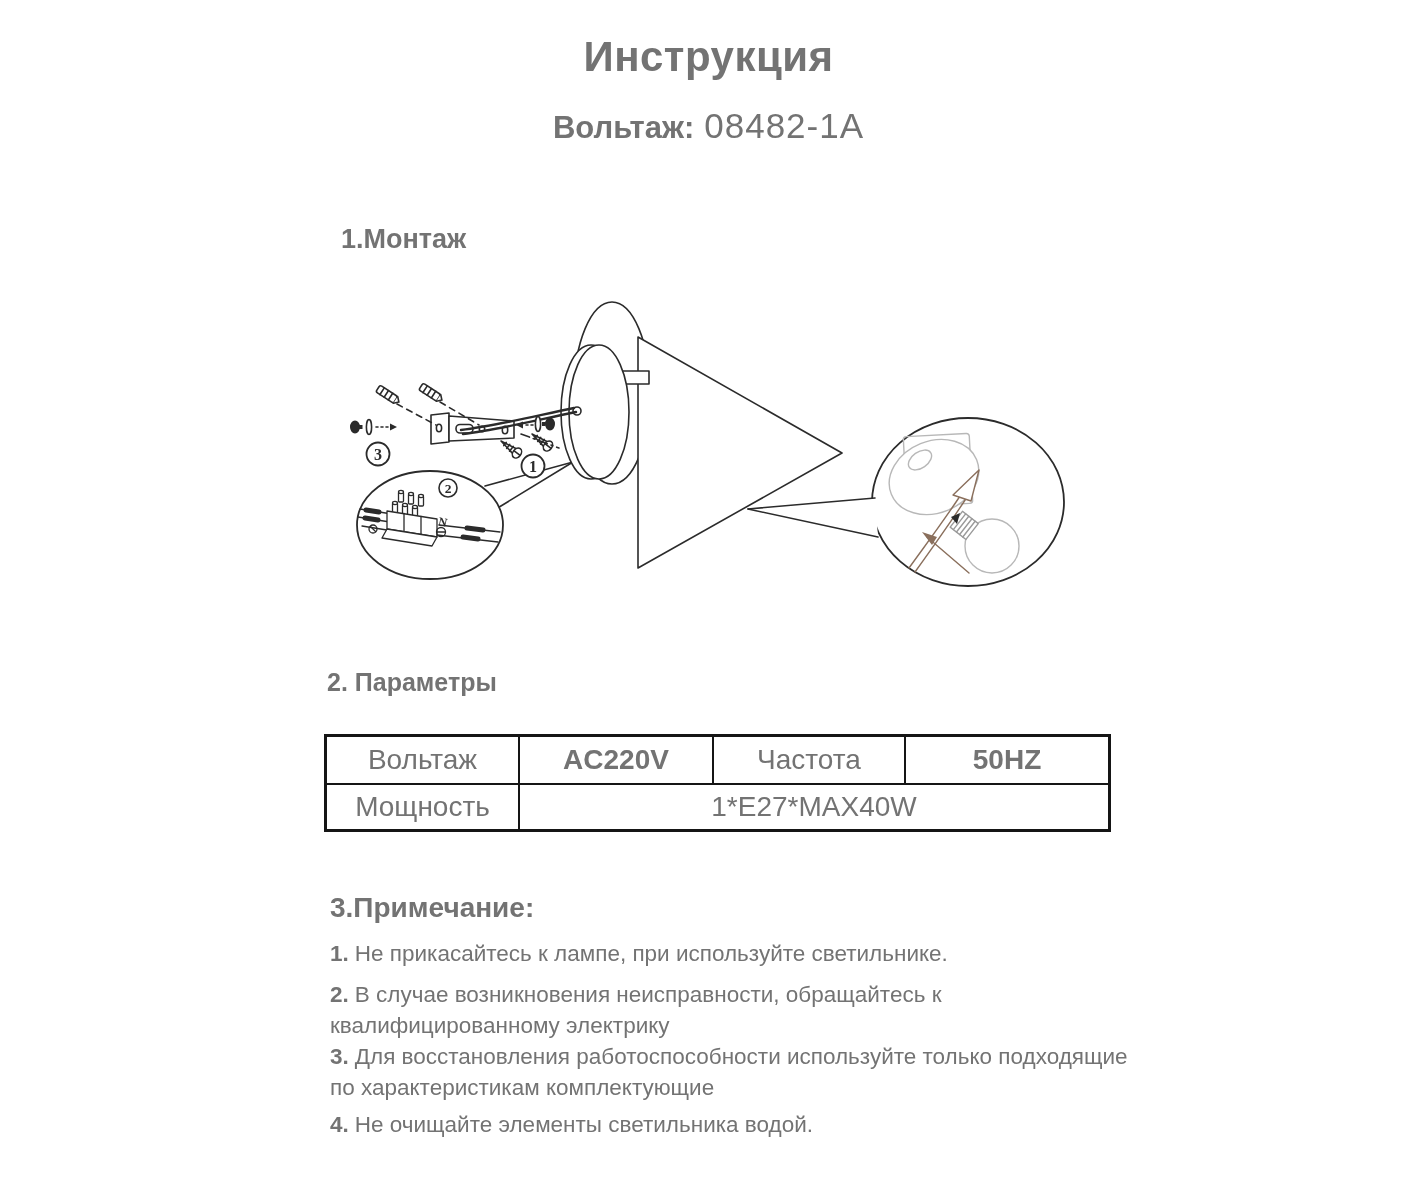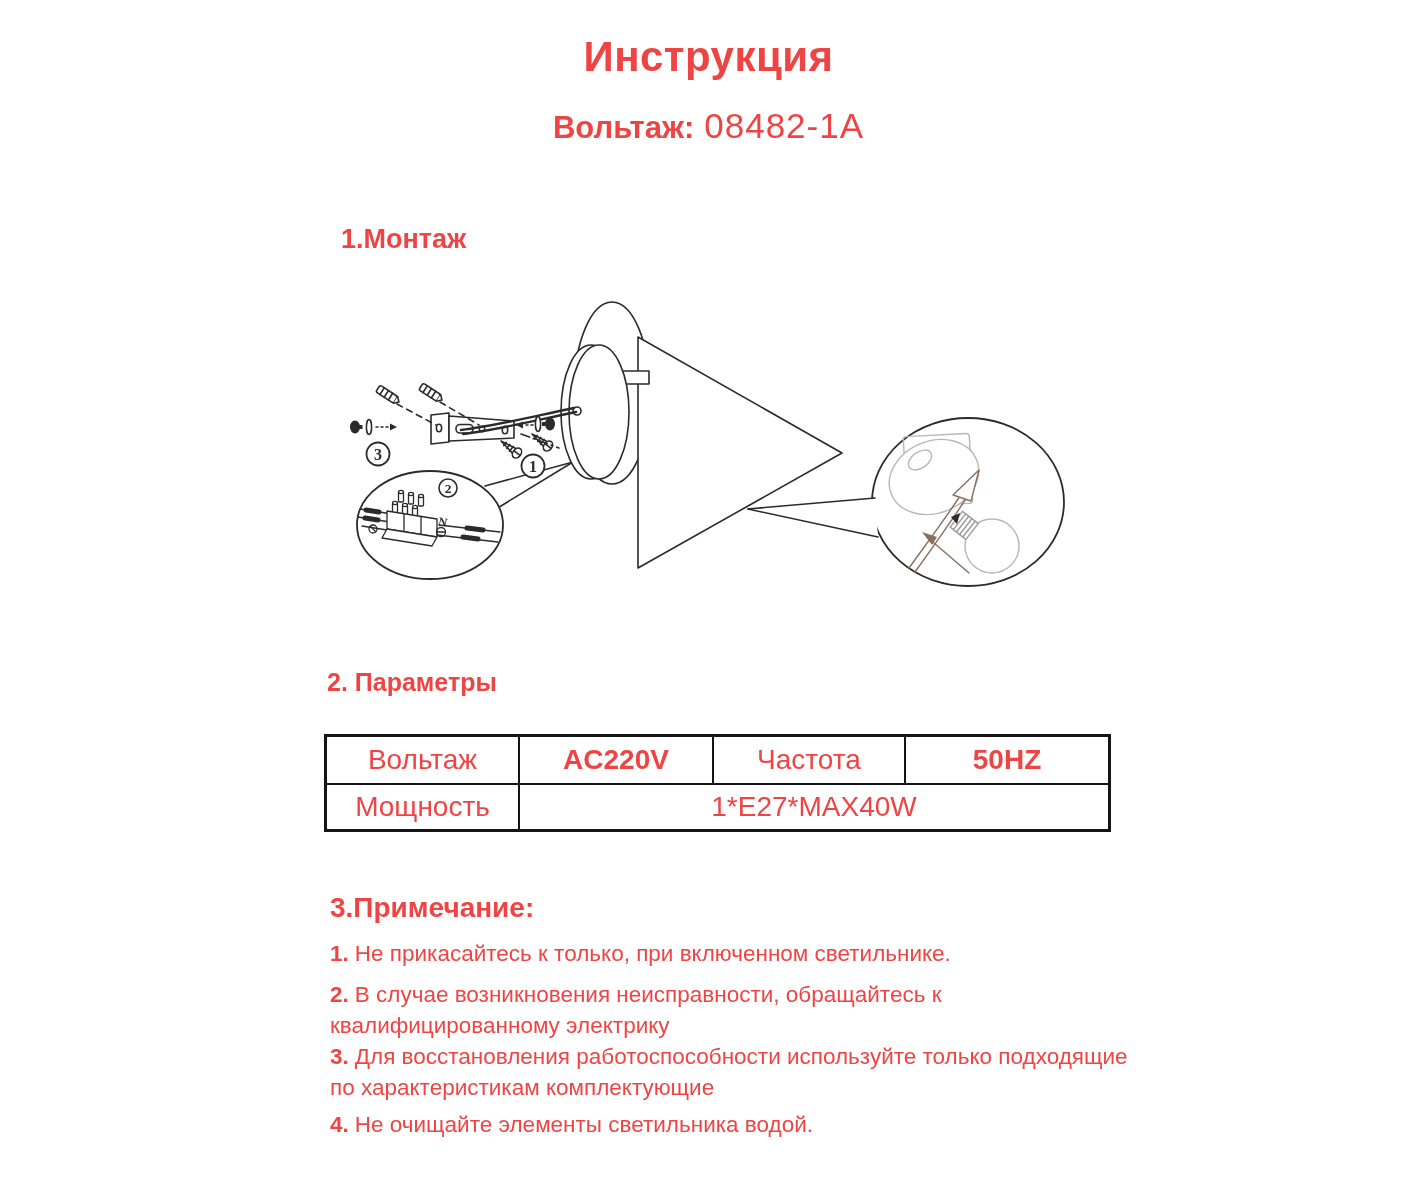--- a/index.html
+++ b/index.html
@@ -3,21 +3,21 @@
 <meta charset="utf-8">
 <title>Инструкция 08482-1A</title>
 <style>
   html,body{margin:0;padding:0;background:#ffffff;}
   .page{
     position:relative;
     width:1417px;
     height:1181px;
     background:#ffffff;
     font-family:"Liberation Sans",sans-serif;
-    color:#ef4444;
+    color:#737373;
     overflow:hidden;
   }
   .title{
     position:absolute;
     top:33px;left:0;width:100%;
     text-align:center;
     font-size:42px;
     font-weight:bold;
     letter-spacing:0.5px;
   }
@@ -292,19 +292,19 @@
       <tr class="r2">
         <td class="c1 power-label">Мощность</td>
         <td class="power-value" colspan="3">1*E27*MAX40W</td>
       </tr>
     </tbody>
   </table>
 
   <div class="h-notes">3.Примечание:</div>
 
   <div class="notes">
-    <p class="note"><span class="num">1.</span><span>Не прикасайтесь к только, при включенном светильнике.</span></p>
+    <p class="note"><span class="num">1.</span><span>Не прикасайтесь к лампе, при используйте светильнике.</span></p>
     <p class="note tight"><span class="num">2.</span><span>В случае возникновения неисправности, обращайтесь к квалифицированному электрику</span></p>
     <p class="note small-gap"><span class="num">3.</span><span>Для восстановления работоспособности используйте только подходящие по характеристикам комплектующие</span></p>
     <p class="note"><span class="num">4.</span><span>Не очищайте элементы светильника водой.</span></p>
   </div>
 
 </div>
 
 </body></html>

